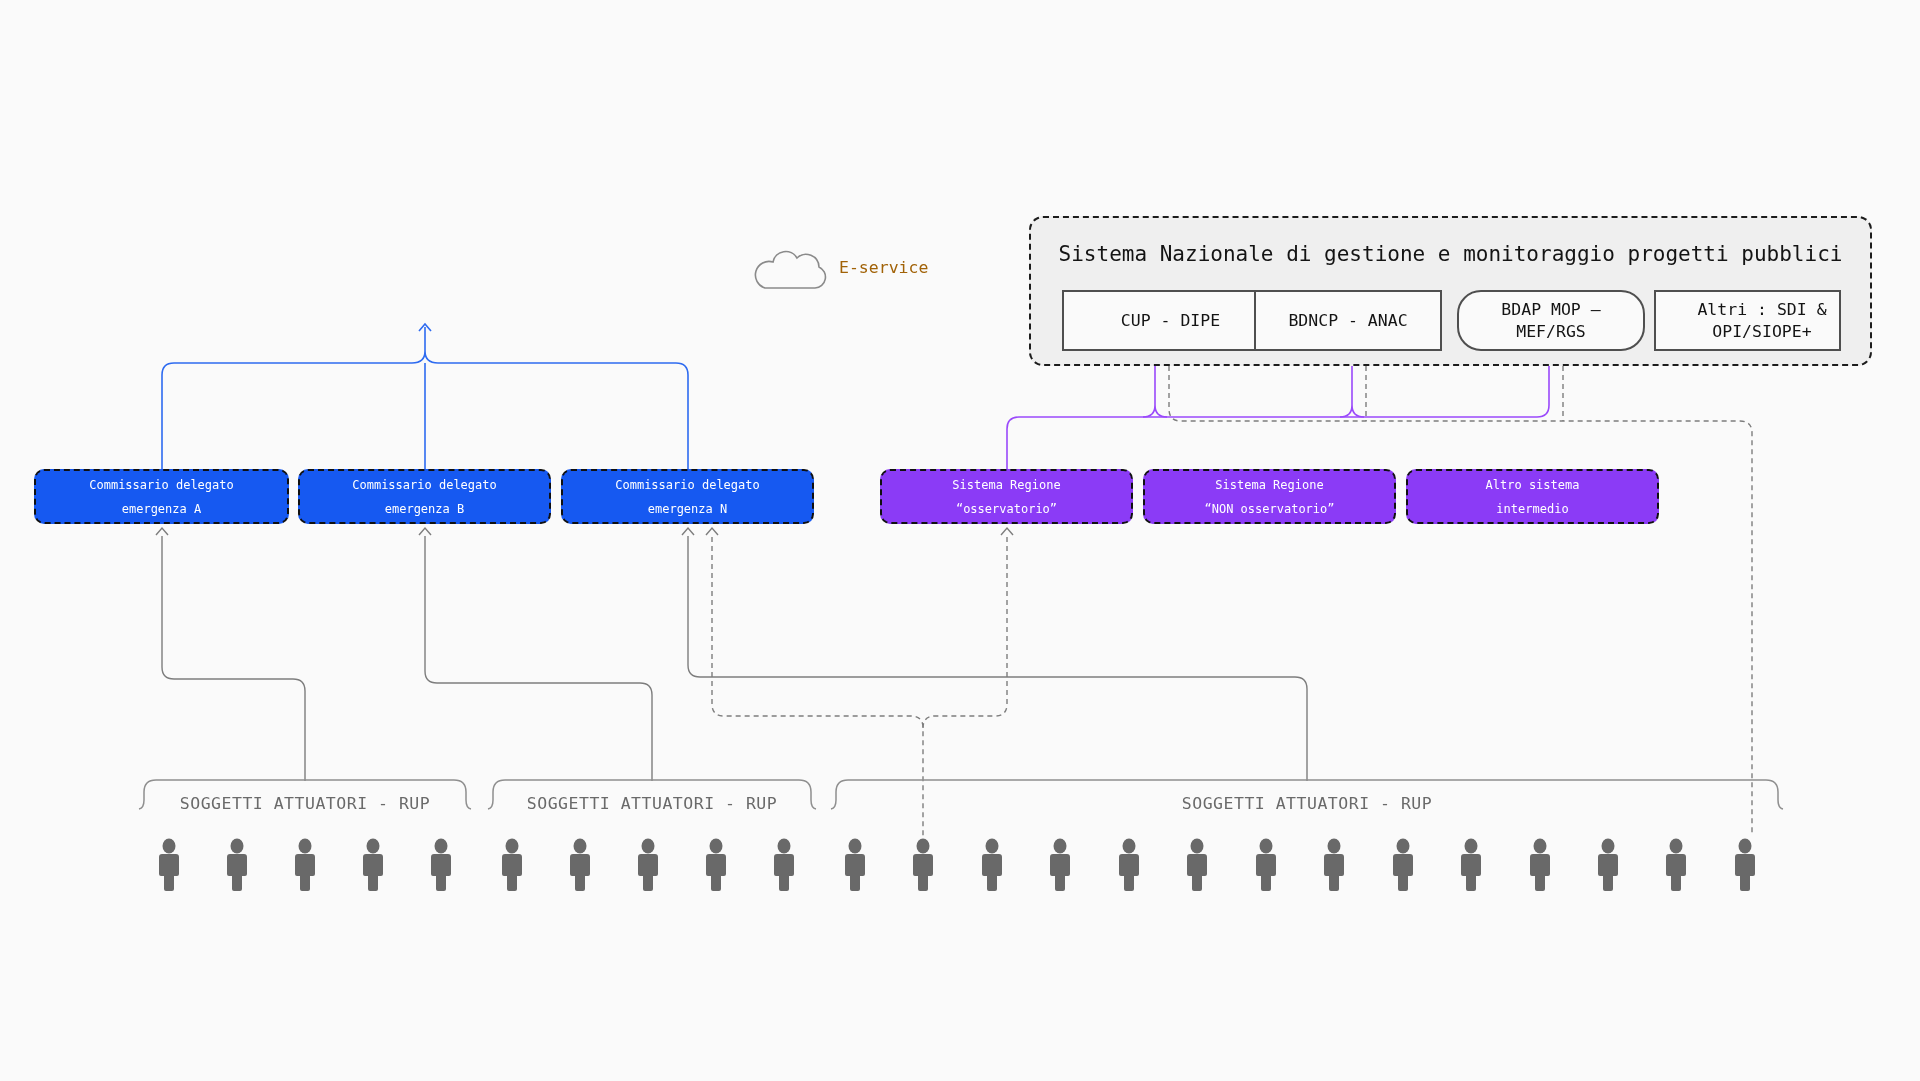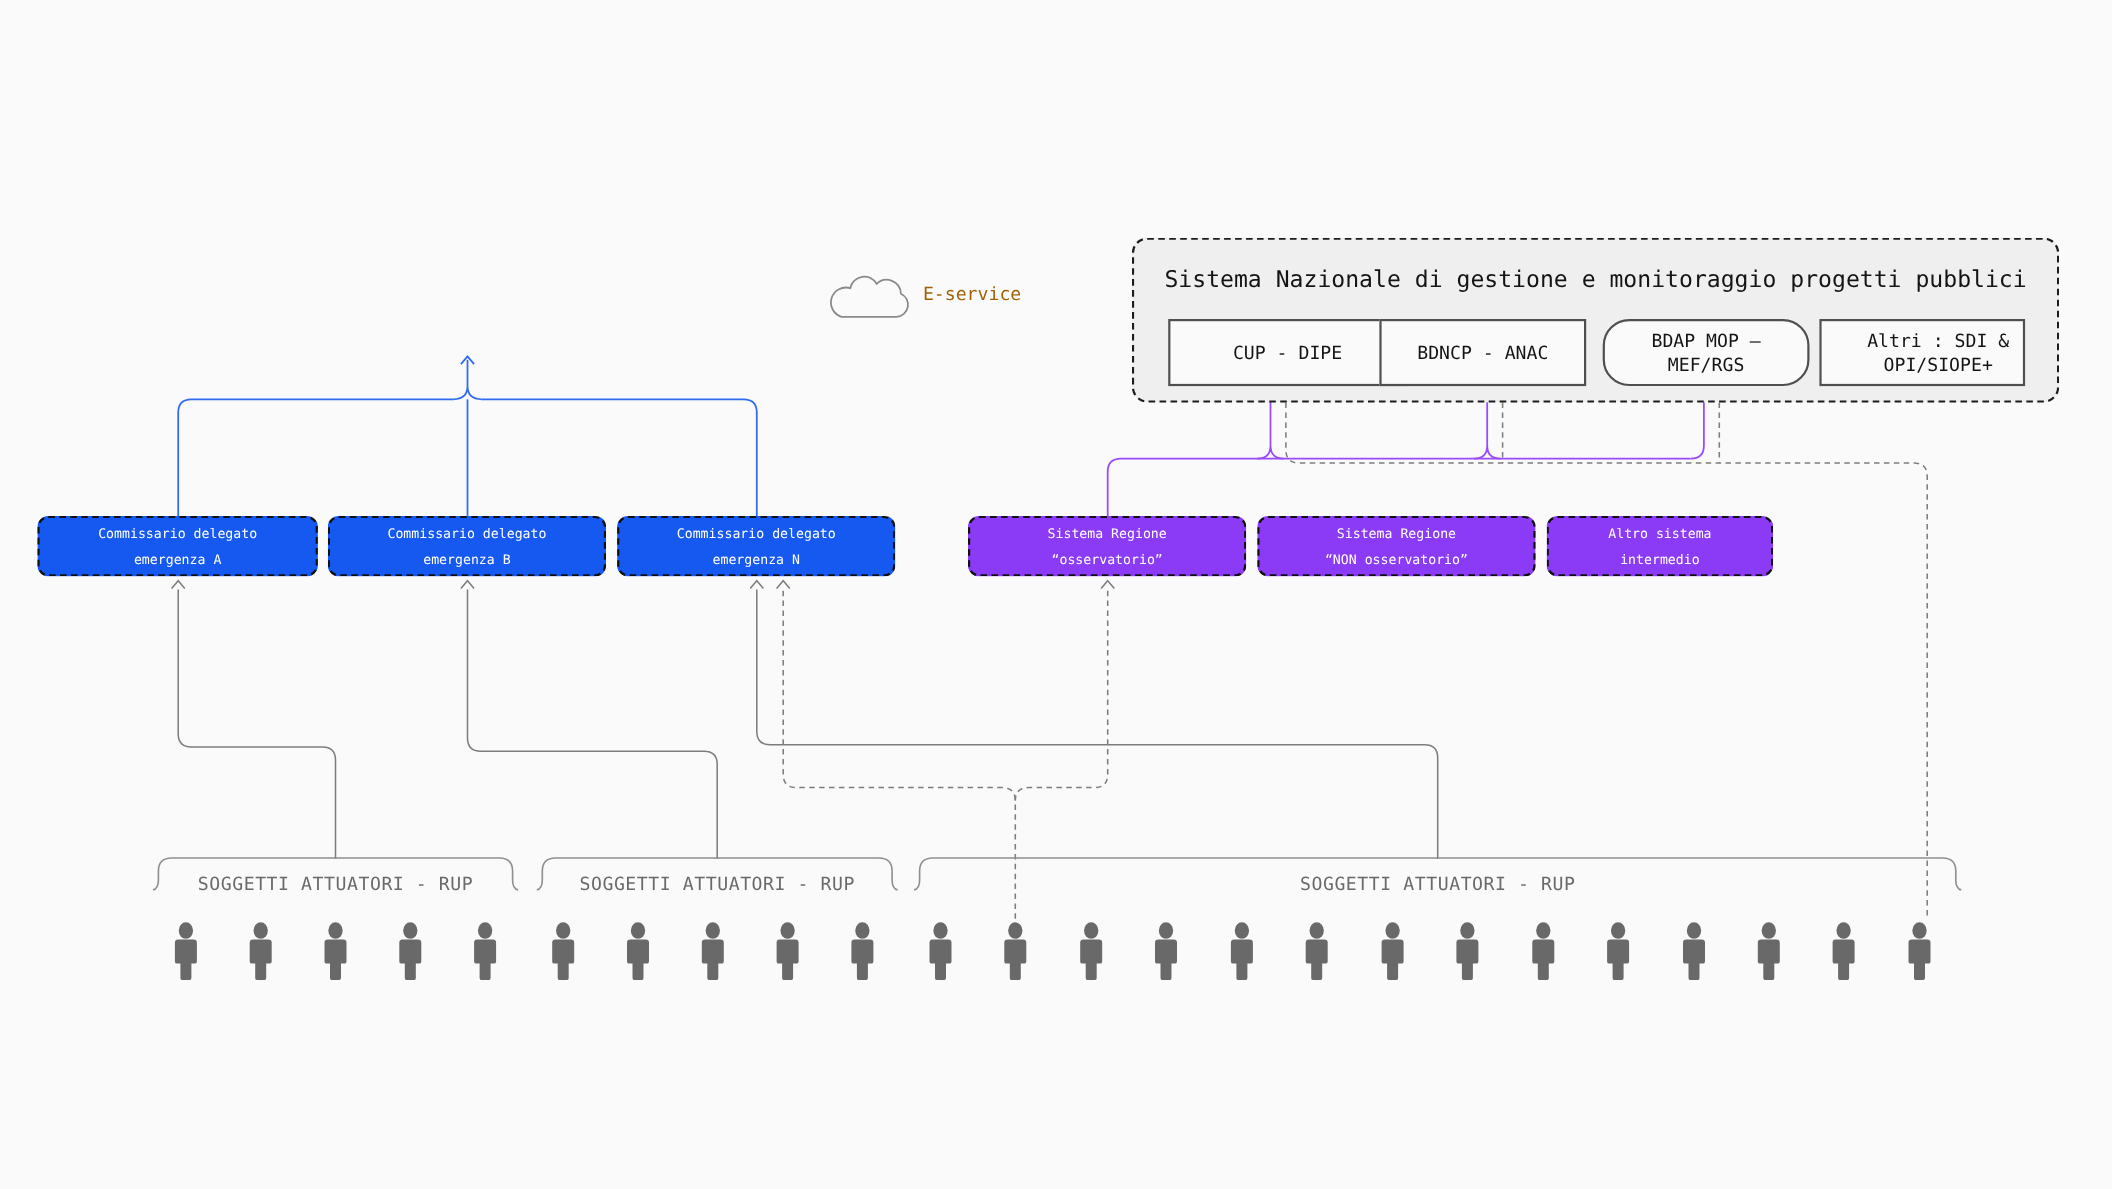--- a/index.html
+++ b/index.html
@@ -116,21 +116,21 @@
   </div>
 
   <div class="box purple rowbox" style="left:880px;width:253px;">
     <span class="lbl">Sistema Regione
 “osservatorio”</span>
   </div>
   <div class="box purple rowbox" style="left:1143px;width:253px;">
     <span class="lbl">Sistema Regione
 “NON osservatorio”</span>
   </div>
-  <div class="box purple rowbox" style="left:1406px;width:206px;text-align:center;">
+  <div class="box purple rowbox" style="left:1406px;width:253px;text-align:center;">
     <span class="lbl">Altro sistema
 intermedio</span>
   </div>
 
   <div class="group" style="left:138px;width:334px;">
     <svg class="bracket" width="334" height="40" viewBox="0 0 334 40">
       <path d="M1,35 Q6,34 6,26 V18 Q6,6 18,6 H316 Q328,6 328,18 V26 Q328,34 333,35" fill="none" stroke="#8f8f8f" stroke-width="1.5"></path>
     </svg>
     <div class="group-label">SOGGETTI ATTUATORI - RUP</div>
     <div class="persons" style="padding:0 18px;">

